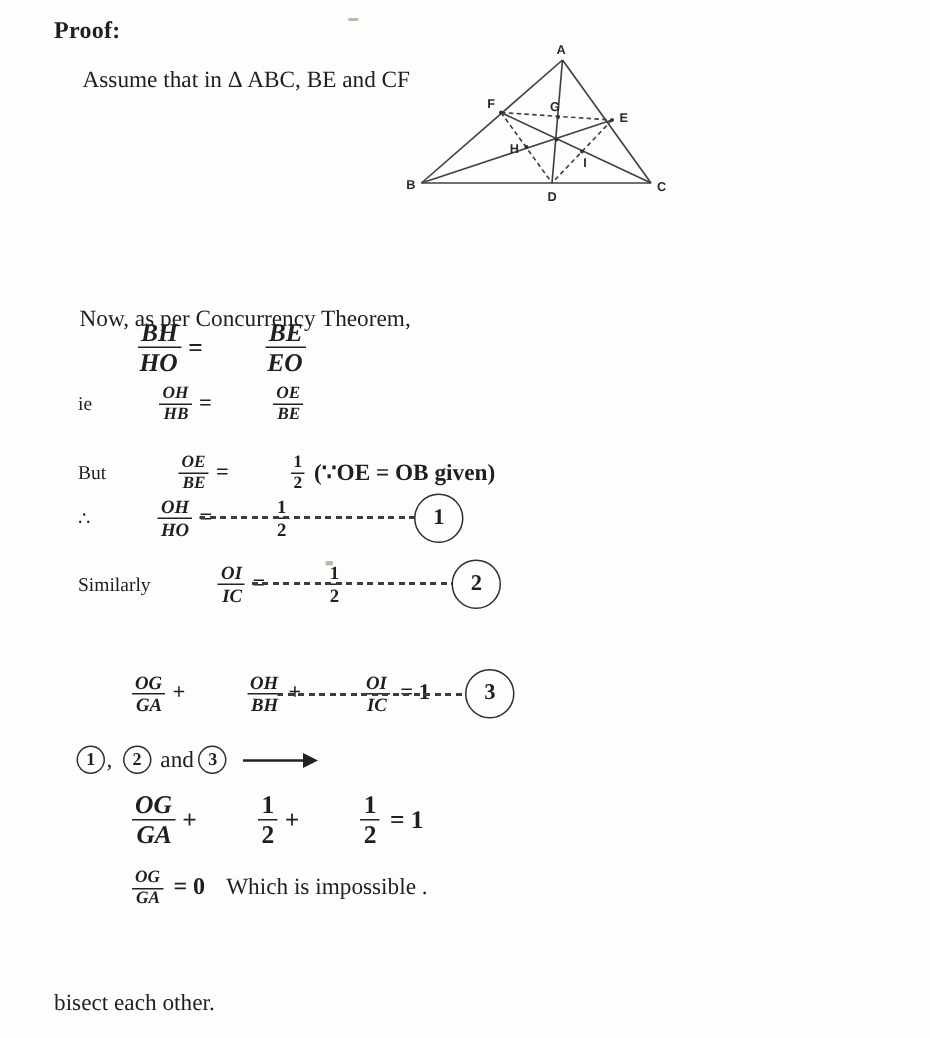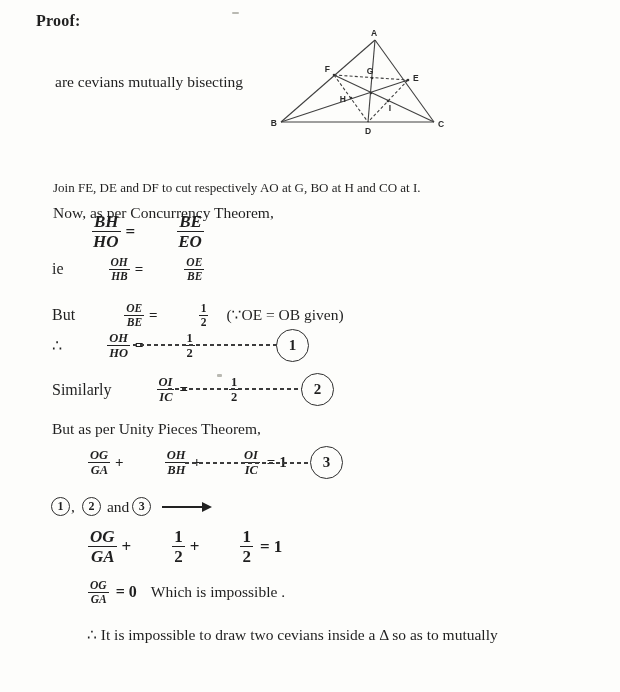--- a/index.html
+++ b/index.html
@@ -14,22 +14,22 @@
         font-style:italic;font-weight:bold;line-height:1.12;margin-left:36px;}
   .frac .num{border-bottom:1.4px solid #222;padding:0 2px;}
   .frac .den{padding:0 2px;}
   .frac.digits{font-style:normal;}
   .f17{font-size:17px;}
   .f12{font-size:12.5px;}
   .f11{font-size:11.5px;}
   .op{font-weight:600;margin:0 5px;}
   .op15{font-size:15px;}
   .op17{font-size:17px;}
-  .pre{font-size:16px;margin-right:9px;}
-  .note{font-size:15.5px;margin-left:18px;}
+  .pre{font-size:13px;margin-right:9px;}
+  .note{font-size:15.5px;margin-left:6px;font-weight:bold;}
   .rhs{font-weight:600;margin-left:7px;}
   .dash{position:absolute;height:2px;
         background:repeating-linear-gradient(90deg,#3c3c3c 0 4px,transparent 4px 7px);}
   .tagc{position:absolute;width:33px;height:33px;border:1.7px solid #2e2e2e;border-radius:50%;
         display:flex;align-items:center;justify-content:center;font-size:15px;font-weight:bold;
         background:#fdfdfb;box-sizing:border-box;}
   .refc{display:inline-flex;width:19px;height:19px;border:1.4px solid #2e2e2e;border-radius:50%;
         align-items:center;justify-content:center;font-size:12px;font-weight:bold;
         box-sizing:border-box;margin:0 1px;}
   .refs{position:absolute;display:flex;align-items:center;font-size:15.5px;}
@@ -39,22 +39,21 @@
 </head>
 <body>
 
 <div id="page">
 
   <div class="speck" style="left:232px;top:12px;width:7px;height:2px;"></div>
   <div class="speck" style="left:217px;top:374px;width:5px;height:3px;"></div>
 
   <div class="abs heading" style="left:36px;top:12px;">Proof:</div>
 
-  <div class="abs tline" style="left:55px;top:73px;">are cevians mutually bisecting</div>
-  <div class="abs tline small" style="left:53px;top:180px;">Join FE, DE and DF to cut respectively AO at G, BO at H and CO at I.</div>
+  <div class="abs tline" style="left:55px;top:45px;">Assume that in Δ ABC, BE and CF</div>
   <div class="abs tline" style="left:53px;top:204px;text-align:right;">Now, as per Concurrency Theorem,</div>
 
   <svg class="abs" style="left:266px;top:10px;" width="186" height="132" viewBox="0 0 186 132">
     <g stroke="#404040" stroke-width="1.1" fill="none">
       <line x1="109" y1="30" x2="15" y2="112"></line>
       <line x1="109" y1="30" x2="168" y2="112"></line>
       <line x1="15" y1="112" x2="168" y2="112"></line>
       <line x1="109" y1="30" x2="102" y2="112"></line>
       <line x1="15" y1="112" x2="142" y2="70"></line>
       <line x1="168" y1="112" x2="68" y2="65"></line>
@@ -150,21 +149,20 @@
     <span class="frac f12 digits">
       <span class="num">1</span>
       <span class="den">2</span>
     </span>
   </div>
   <div class="dash" style="left:168px;top:388px;width:134px;"></div>
   <div class="tagc" style="left:301px;top:373px;">
     <span>2</span>
   </div>
 
-  <div class="abs tline" style="left:52px;top:420px;">But as per Unity Pieces Theorem,</div>
 
   <div class="eqrow" style="left:52px;top:448px;">
     <span class="frac f12">
       <span class="num">OG</span>
       <span class="den">GA</span>
     </span>
     <span class="op op15">+</span>
     <span class="frac f12">
       <span class="num">OH</span>
       <span class="den">BH</span>
@@ -219,15 +217,15 @@
 
   <div class="eqrow" style="left:52px;top:579px;">
     <span class="frac f11">
       <span class="num">OG</span>
       <span class="den">GA</span>
     </span>
     <span class="rhs" style="font-size:16px;">= 0</span>
     <span style="font-size:15.5px;margin-left:14px;">Which is impossible .</span>
   </div>
 
-  <div class="abs tline" style="left:87px;top:626px;">∴ It is impossible to draw two cevians inside a Δ so as to mutually</div>
+  <div class="abs tline" style="left:36px;top:660px;">bisect each other.</div>
 
 </div>
 
 </body></html>

